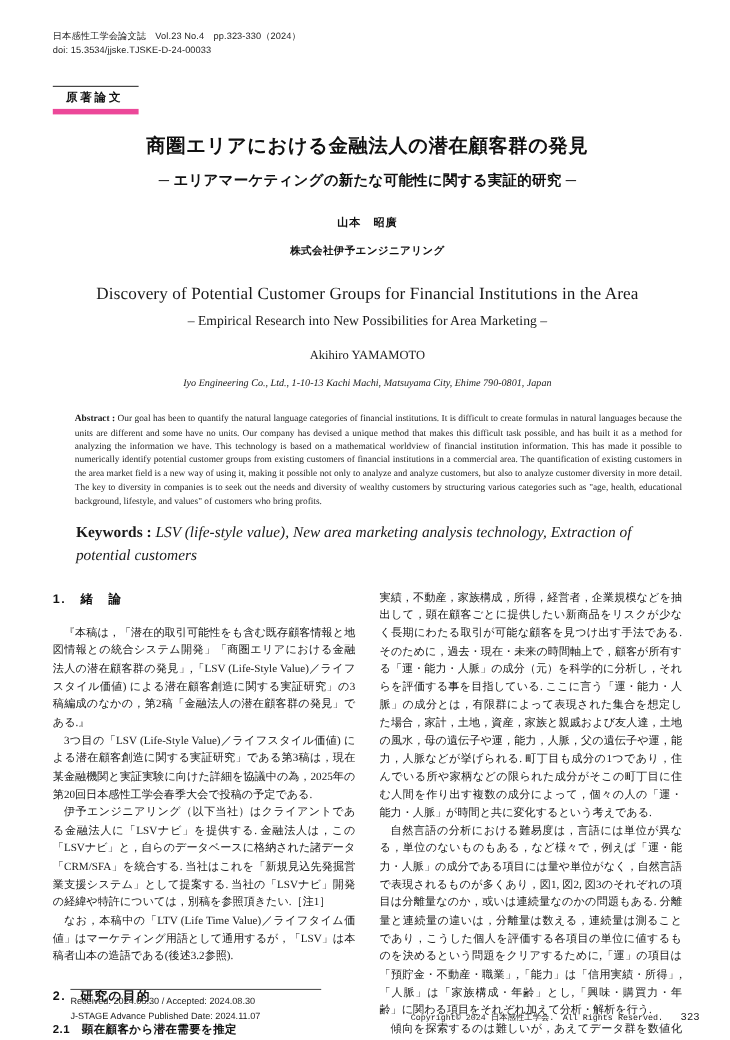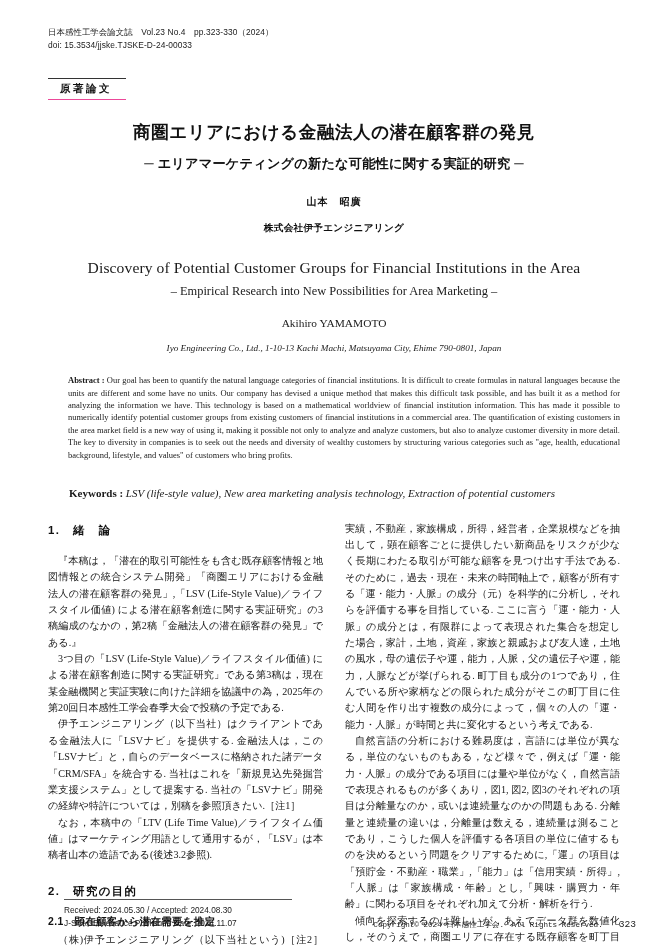--- a/index.html
+++ b/index.html
@@ -41,21 +41,21 @@
     height: 22px;
   }
   .article-type {
     display: inline-block;
     font-family: "Liberation Sans", "DejaVu Sans", sans-serif;
     font-size: 10.5px;
     font-weight: bold;
     letter-spacing: 2.5px;
     padding: 3px 14px 3px 12px;
     border-top: 1px solid #333;
-    border-bottom: 1px solid #ec4899;
+    border-bottom: 5px solid #ec4899;
     color: #111;
     text-align: center;
   }
 
   
   .title-block { text-align: center; }
   .title-ja {
     font-family: "Liberation Sans", "DejaVu Sans", sans-serif;
     font-size: 17.5px;
     font-weight: bold;
@@ -118,23 +118,23 @@
     font-size: 8.5px;
     line-height: 1.47;
     text-align: justify;
     text-justify: inter-word;
     margin-left: 20px;
   }
   .abstract-block .lbl {
     font-weight: bold;
   }
   .keywords-block {
-    margin-top: 24px;
-    font-family: "Liberation Serif", "DejaVu Serif", serif;
-    font-size: 11px;
+    margin-top: 14px;
+    font-family: "Liberation Serif", "DejaVu Serif", serif;
+    font-size: 14px;
     line-height: 1.47;
     padding-left: 21px;
   }
   .keywords-block .lbl { font-weight: bold; }
   .keywords-block .kw { font-style: italic; }
 
   
   .columns {
     margin-top: 19px;
     display: flex;

